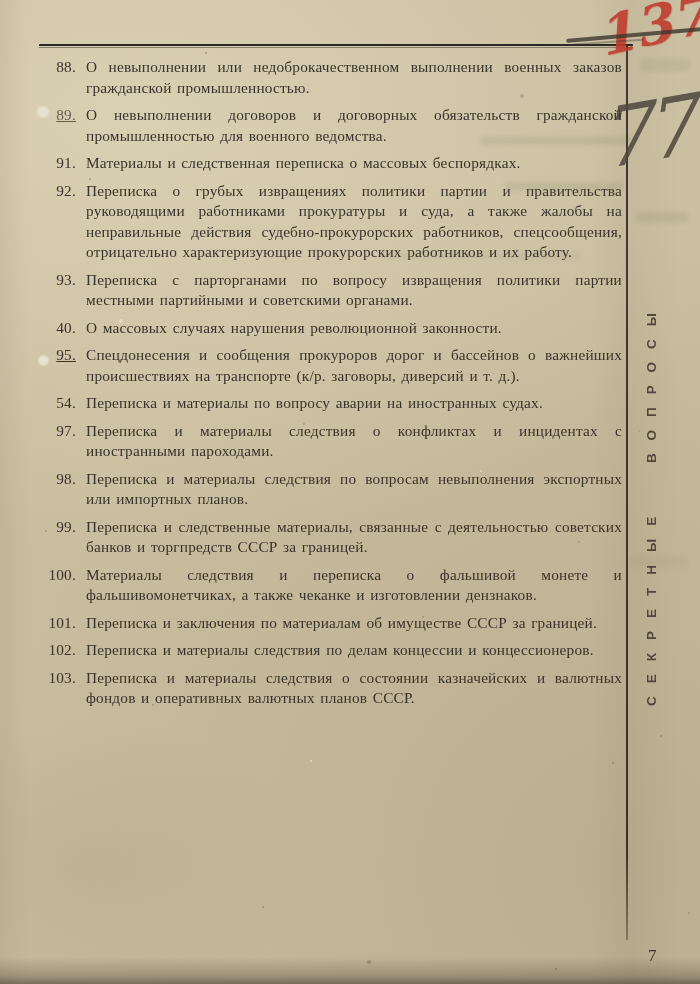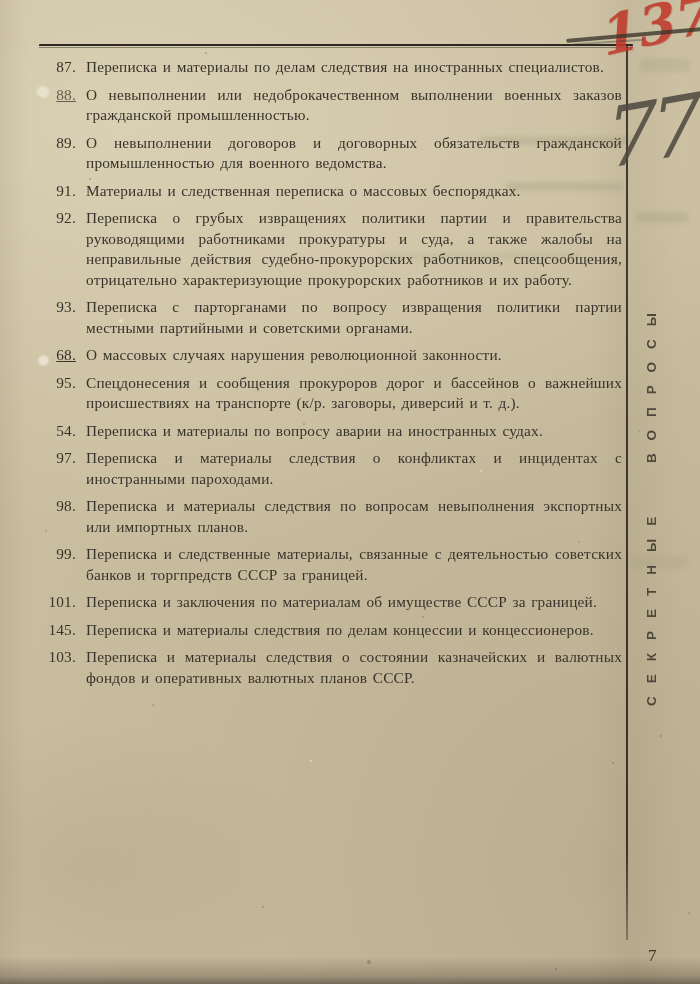--- a/index.html
+++ b/index.html
@@ -127,24 +127,20 @@
 
   <div class="rule-top"></div>
   <div class="rule-right"></div>
 
   <div class="hw-red">137</div>
   <div class="hw-strike"></div>
   <div class="hw-strike2"></div>
   <div class="hw-pencil">77</div>
 
   <div class="list">
-  <div class="item">
-    <span class="num">87.</span>
-    <span class="txt">Переписка и материалы по делам следствия на иностранных специалистов.</span>
-  </div>
 
   <div class="item">
     <span class="num">88.</span>
     <span class="txt">О невыполнении или недоброкачественном выполнении военных заказов гражданской промышленностью.</span>
   </div>
 
   <div class="item">
     <span class="num">89.</span>
     <span class="txt">О невыполнении договоров и договорных обязательств гражданской промышленностью для военного ведомства.</span>
   </div>
@@ -159,21 +155,21 @@
     <span class="num">92.</span>
     <span class="txt">Переписка о грубых извращениях политики партии и правительства руководящими работниками прокуратуры и суда, а также жалобы на неправильные действия судебно-прокурорских работников, спецсообщения, отрицательно характеризующие прокурорских работников и их работу.</span>
   </div>
 
   <div class="item">
     <span class="num">93.</span>
     <span class="txt">Переписка с парторганами по вопросу извращения политики партии местными партийными и советскими органами.</span>
   </div>
 
   <div class="item">
-    <span class="num">68.</span>
+    <span class="num">40.</span>
     <span class="txt">О массовых случаях нарушения революционной законности.</span>
   </div>
 
   <div class="item">
     <span class="num">95.</span>
     <span class="txt">Спецдонесения и сообщения прокуроров дорог и бассейнов о важнейших происшествиях на транспорте (к/р. заговоры, диверсий и т. д.).</span>
   </div>
 
   <div class="item">
     <span class="num">54.</span>
@@ -188,28 +184,32 @@
   <div class="item">
     <span class="num">98.</span>
     <span class="txt">Переписка и материалы следствия по вопросам невыполнения экспортных или импортных планов.</span>
   </div>
 
   <div class="item">
     <span class="num">99.</span>
     <span class="txt">Переписка и следственные материалы, связанные с деятельностью советских банков и торгпредств СССР за границей.</span>
   </div>
 
+  <div class="item">
+    <span class="num">100.</span>
+    <span class="txt">Материалы следствия и переписка о фальшивой монете и фальшивомонетчиках, а также чеканке и изготовлении дензнаков.</span>
+  </div>
 
   <div class="item">
     <span class="num">101.</span>
     <span class="txt">Переписка и заключения по материалам об имуществе СССР за границей.</span>
   </div>
 
   <div class="item">
-    <span class="num">145.</span>
+    <span class="num">102.</span>
     <span class="txt">Переписка и материалы следствия по делам концессии и концессионеров.</span>
   </div>
 
   <div class="item">
     <span class="num">103.</span>
     <span class="txt">Переписка и материалы следствия о состоянии казначейских и валютных фондов и оперативных валютных планов СССР.</span>
   </div>
 </div>
 
   <div class="stamp">СЕКРЕТНЫЕ ВОПРОСЫ</div>

